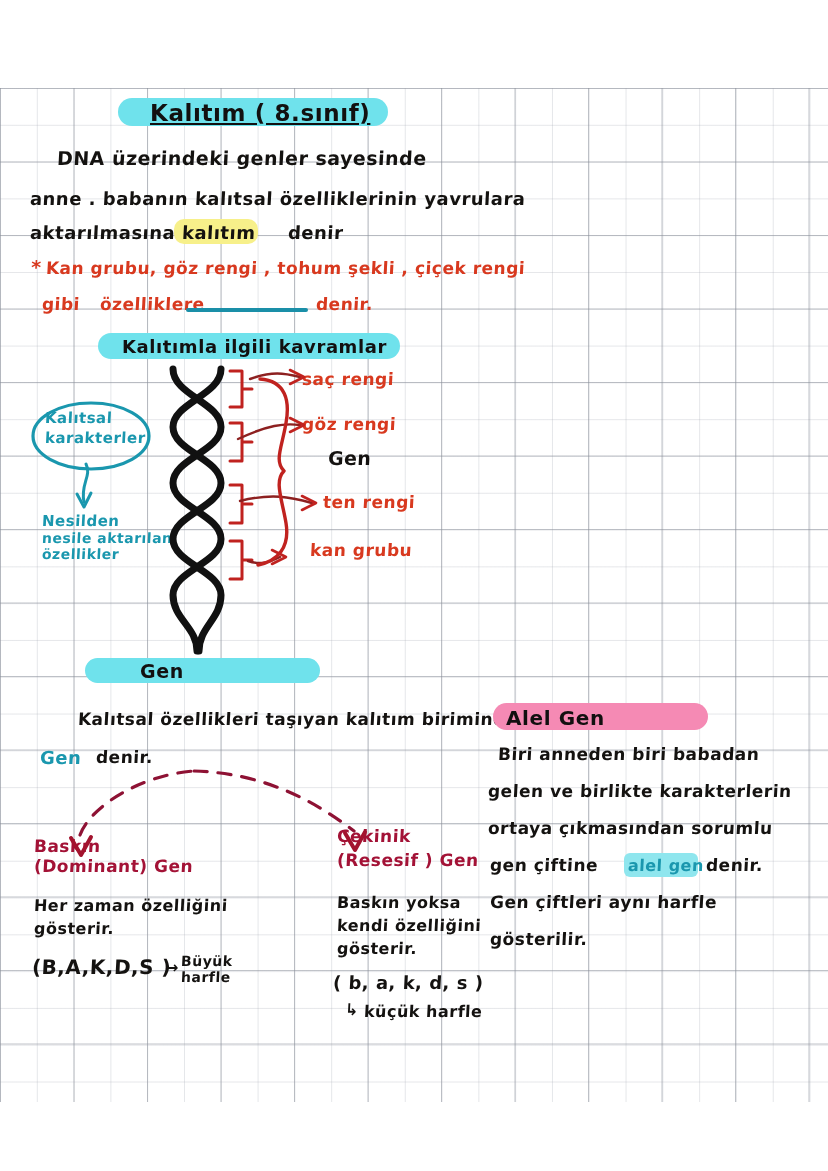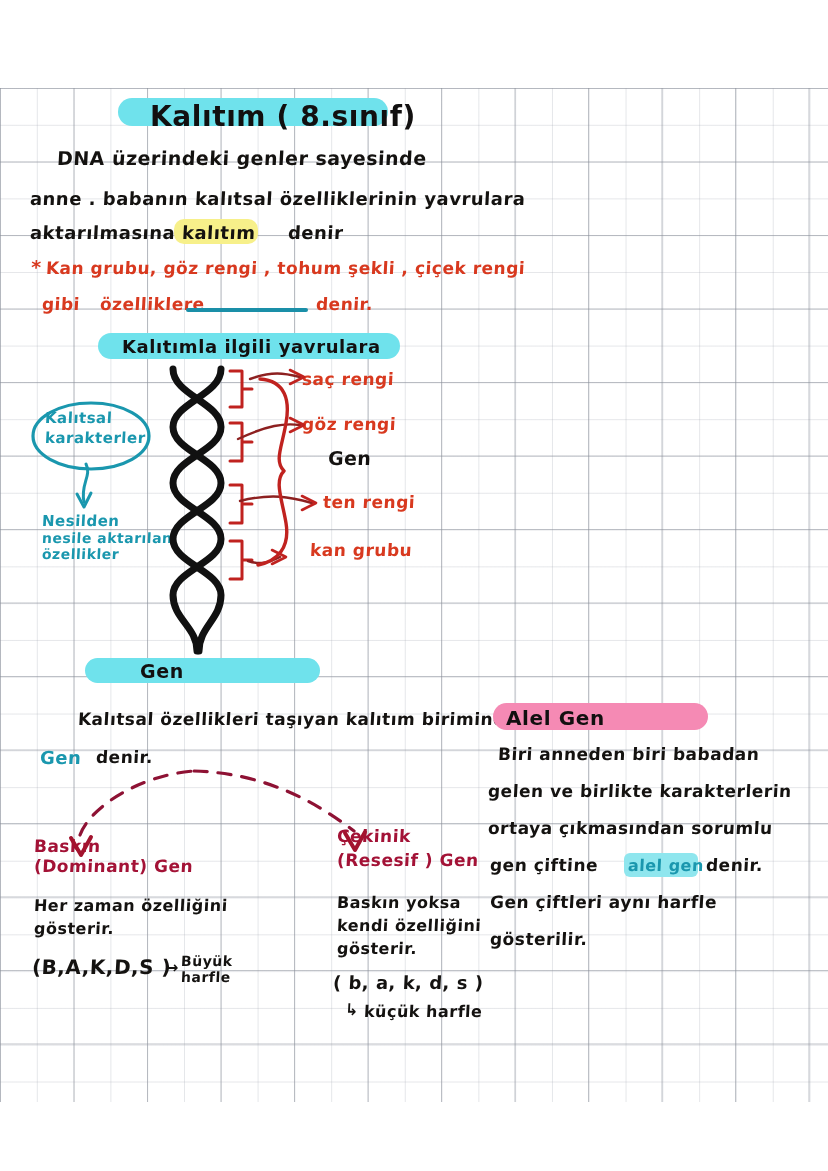--- a/index.html
+++ b/index.html
@@ -60,39 +60,39 @@
   svg.ink{position:absolute;overflow:visible;z-index:4;}
   .word{position:absolute;z-index:5;}
 </style>
 </head>
 <body>
 
 <div id="paper">
   <div id="grid"></div>
 
   <div class="bar cy" style="left:118px;top:98px;width:270px;height:28px;"></div>
-  <div class="bar-label sk" style="left:150px;top:100px;font-size:28px;">Kalıtım ( 8.sınıf)</div>
+  <div class="bar-label sk" style="left:150px;top:100px;font-size:23px;text-decoration:underline;">Kalıtım ( 8.sınıf)</div>
 
   <div class="hw sk blk" style="left:57px;top:147px;font-size:19px;">DNA  üzerindeki  genler  sayesinde</div>
   <div class="hw sk blk" style="left:30px;top:188px;font-size:18px;">anne . babanın     kalıtsal    özelliklerinin  yavrulara</div>
 
   <div class="hw sk blk" style="left:30px;top:222px;font-size:18px;">aktarılmasına</div>
   <div class="hl-yellow" style="left:174px;top:219px;width:84px;height:25px;"></div>
   <div class="hw sk blk word" style="left:182px;top:222px;font-size:18px;">kalıtım</div>
   <div class="hw sk blk" style="left:288px;top:222px;font-size:18px;">denir</div>
 
   <div class="hw sk red" style="left:31px;top:256px;font-size:19px;font-weight:700;">*</div>
   <div class="hw sk red" style="left:46px;top:258px;font-size:17px;">Kan  grubu,   göz rengi , tohum şekli , çiçek rengi</div>
   <div class="hw sk red" style="left:42px;top:294px;font-size:17px;">gibi</div>
   <div class="hw sk red" style="left:100px;top:294px;font-size:17px;">özelliklere</div>
   <div class="blankline" style="left:186px;top:308px;width:122px;"></div>
   <div class="hw sk red" style="left:316px;top:294px;font-size:17px;">denir.</div>
 
   <div class="bar cy" style="left:98px;top:333px;width:302px;height:26px;"></div>
-  <div class="bar-label sk" style="left:122px;top:336px;font-size:18px;">Kalıtımla  ilgili   yavrulara</div>
+  <div class="bar-label sk" style="left:122px;top:336px;font-size:18px;">Kalıtımla  ilgili   kavramlar</div>
 
   <svg class="ink" width="90" height="290" viewBox="0 0 90 290" style="left:155px;top:365px;">
     <path d="M18,4 C18,30 66,38 66,62 C66,86 18,94 18,118 C18,142 66,150 66,174
              C66,198 18,206 18,230 C18,254 42,262 42,286" fill="none" stroke="#111" stroke-width="7" stroke-linecap="round"></path>
     <path d="M66,4 C66,30 18,38 18,62 C18,86 66,94 66,118 C66,142 18,150 18,174
              C18,198 66,206 66,230 C66,254 44,262 44,286" fill="none" stroke="#111" stroke-width="7" stroke-linecap="round"></path>
   </svg>
 
   <svg class="ink" width="130" height="80" viewBox="0 0 130 80" style="left:28px;top:398px;">
     <ellipse cx="63" cy="38" rx="58" ry="33" fill="none" stroke="#1a97ae" stroke-width="3.2"></ellipse>

